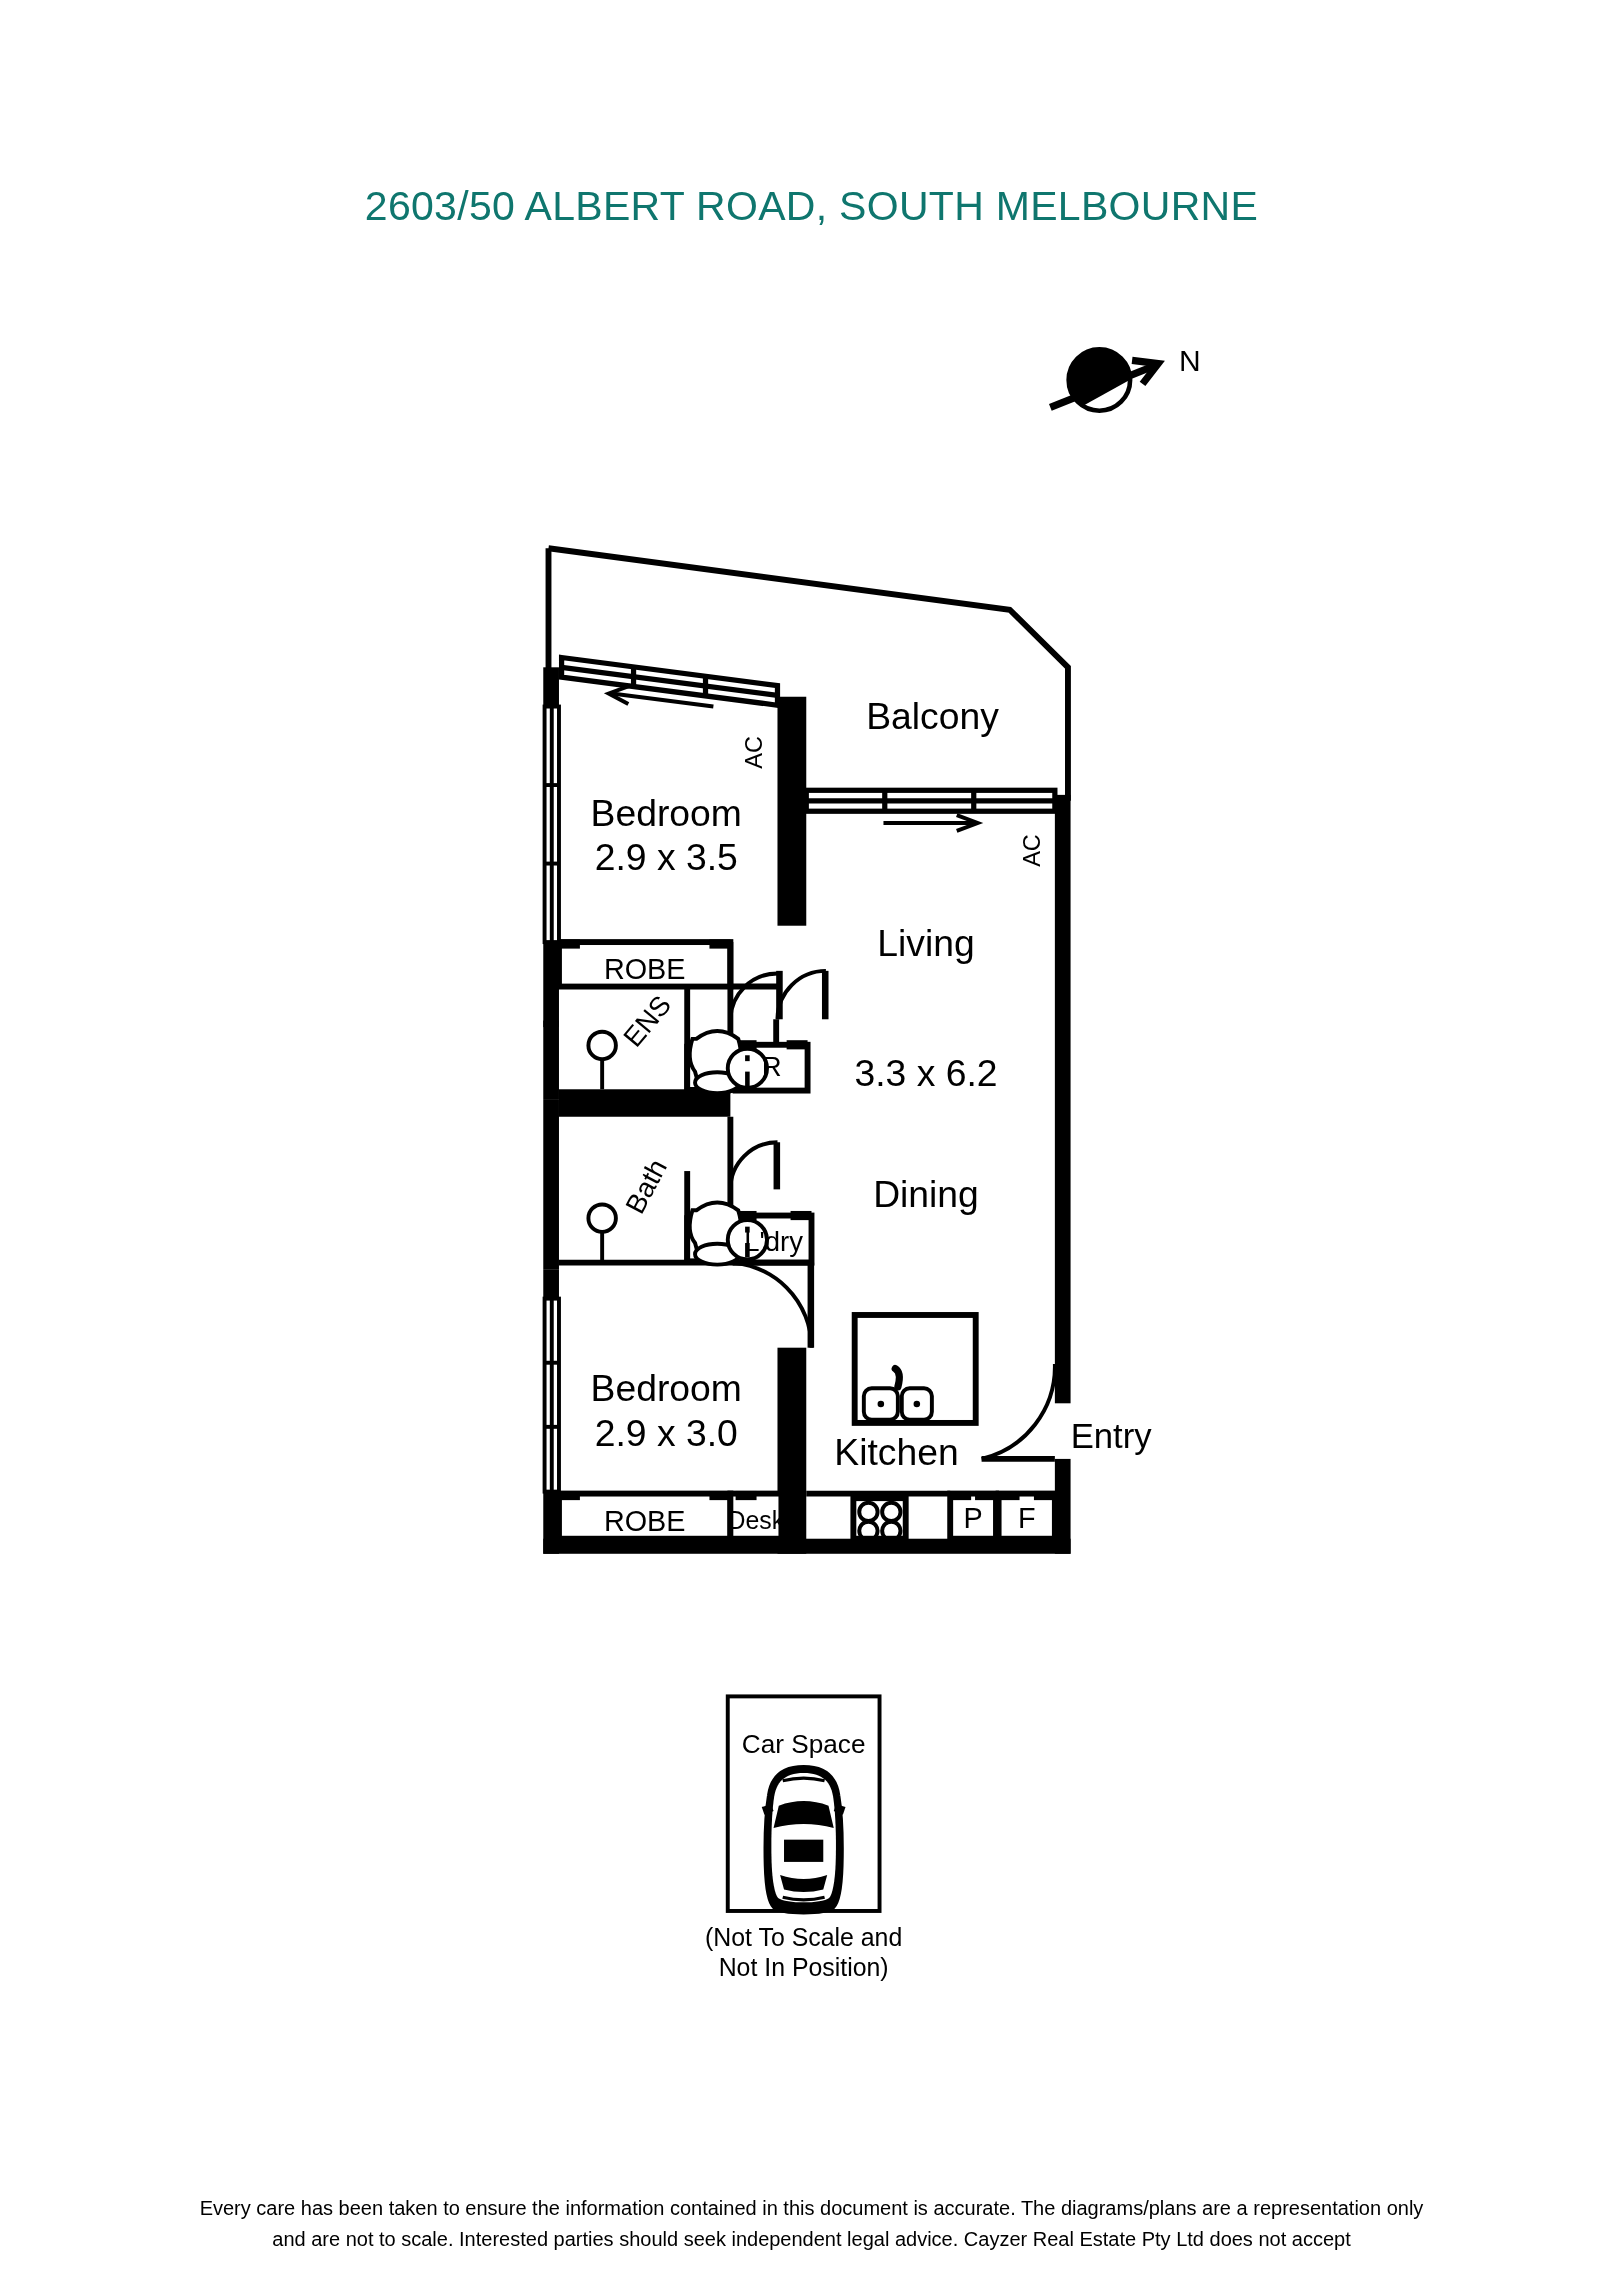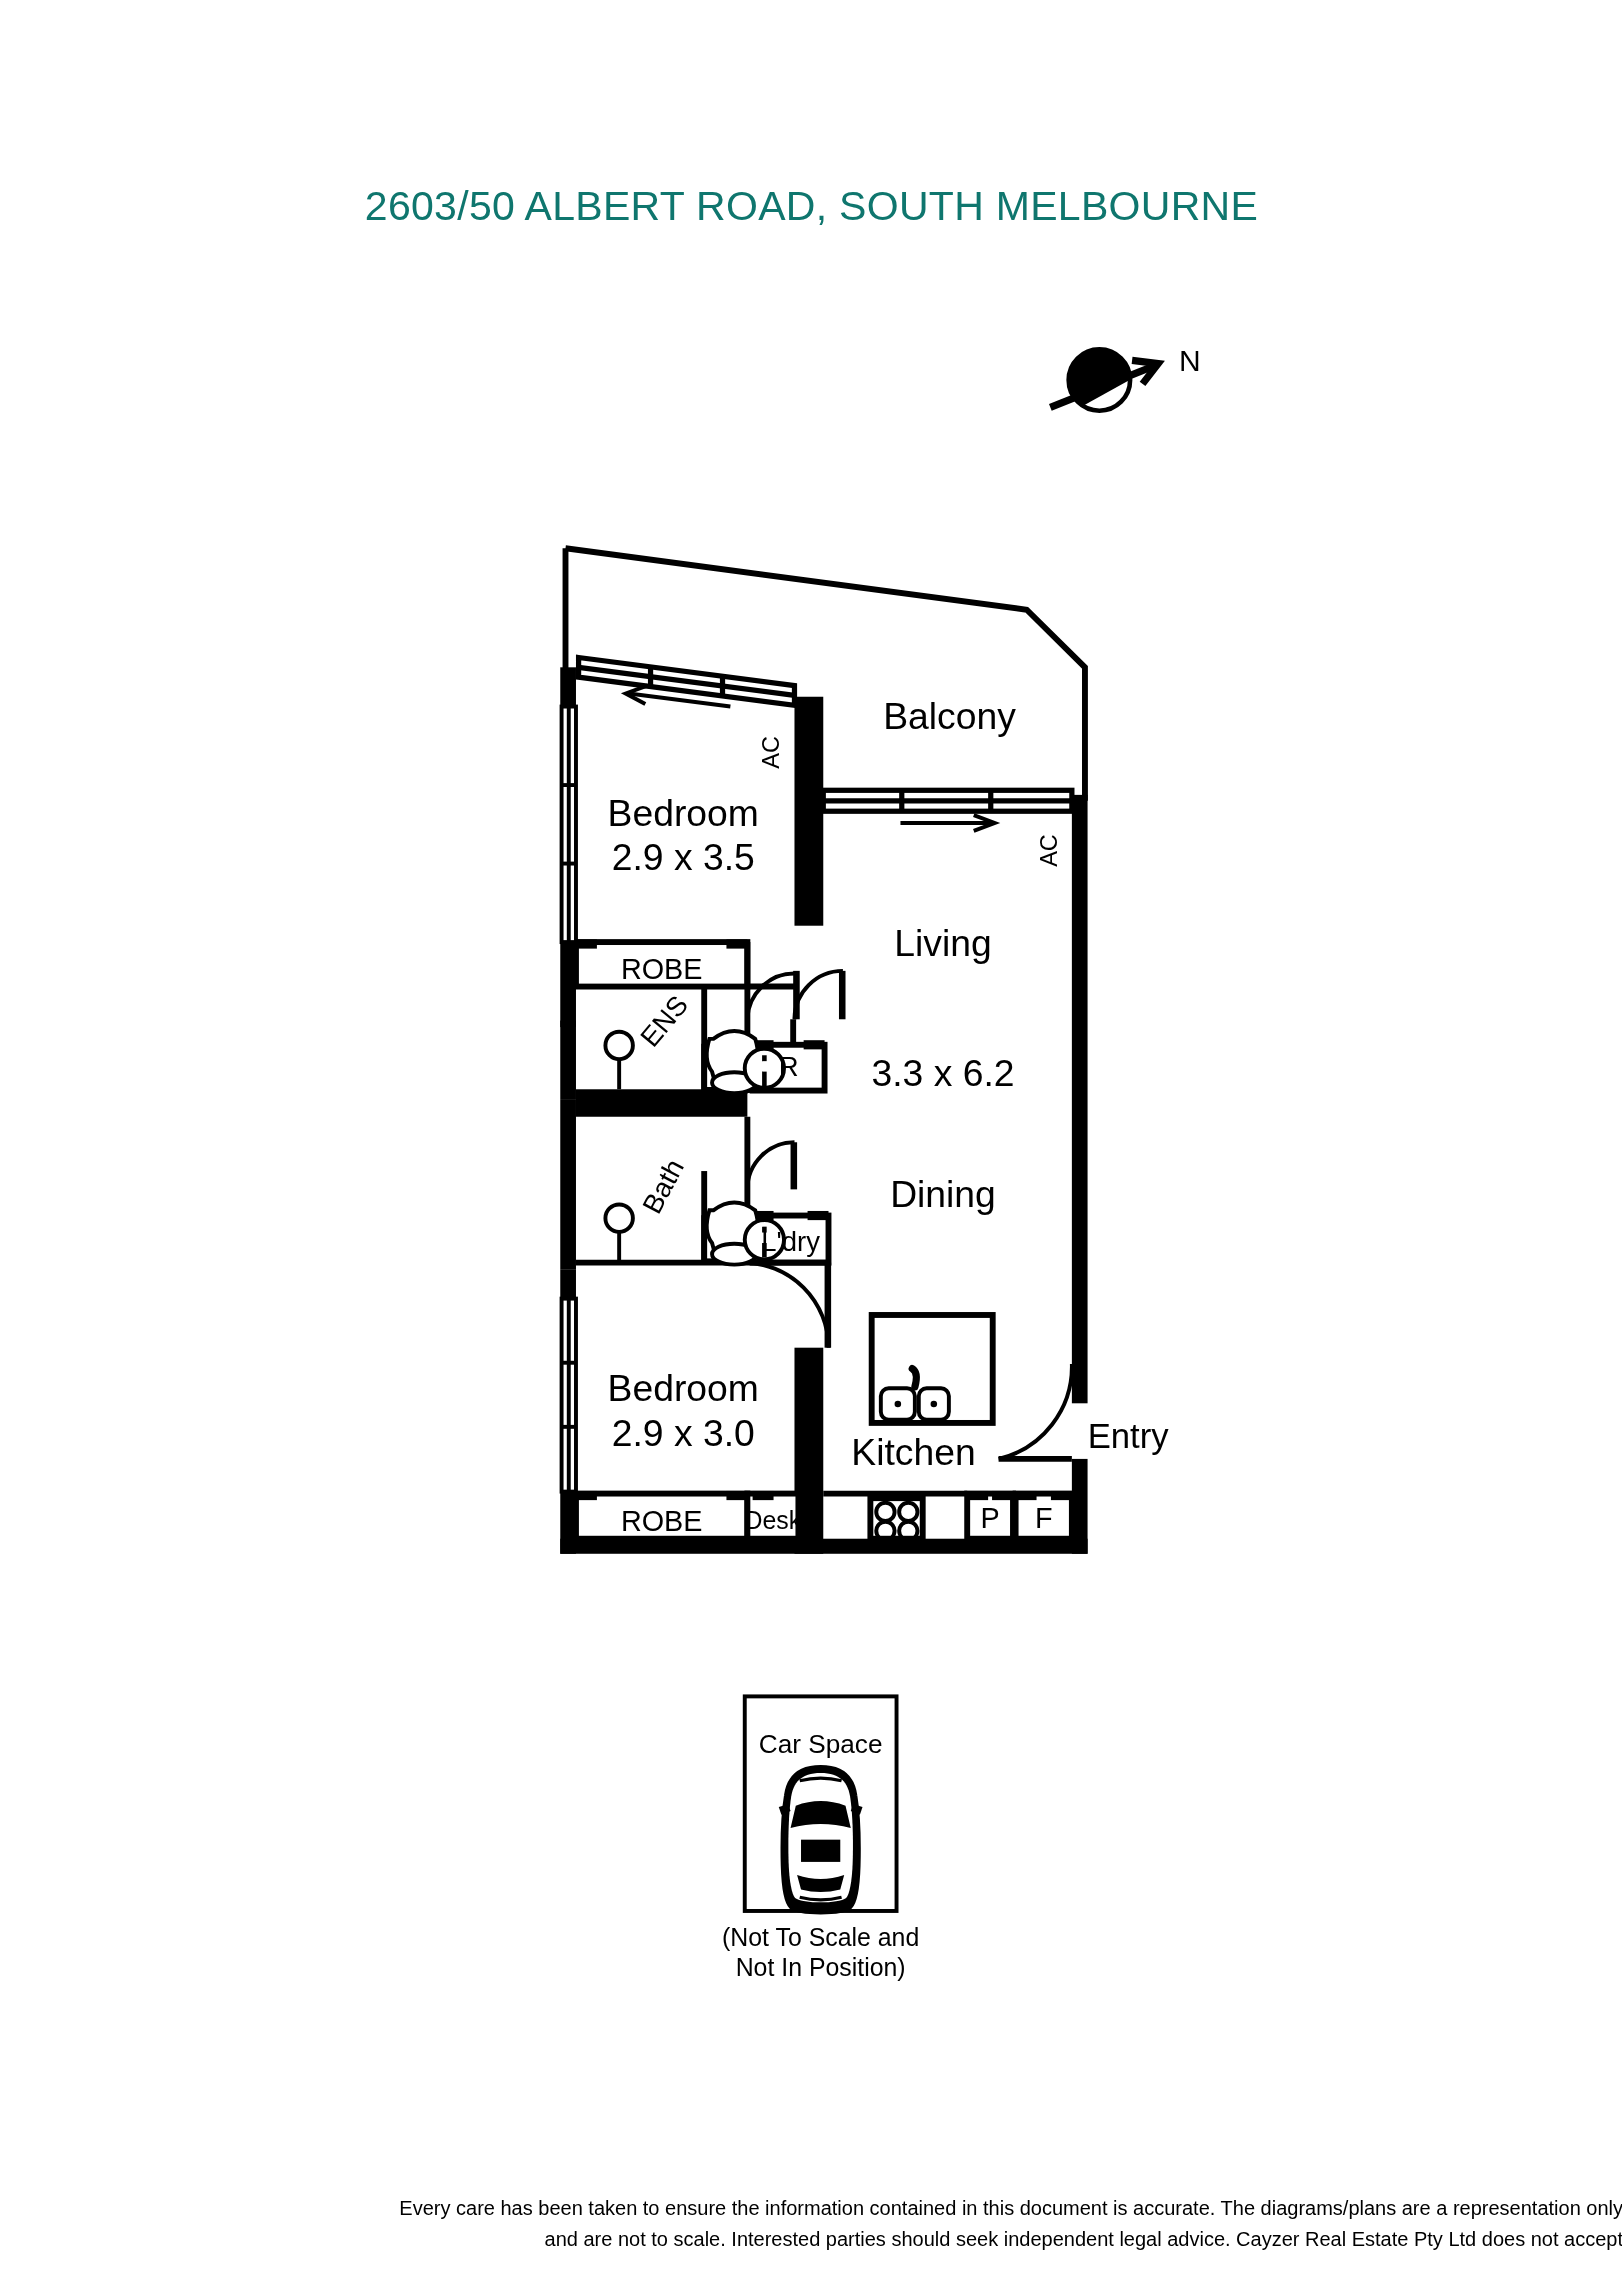--- a/index.html
+++ b/index.html
@@ -35,37 +35,37 @@
   }
   #compass .n-label {
     position: absolute;
     left: 145px;
     top: 11.8px;
     font-size: 30px;
     line-height: 1;
   }
   #plan-wrap {
     position: absolute;
-    left: 17px;
+    left: 0;
     top: 0;
     width: 1469px;
     height: 2295px;
     border-radius: 18px;
   }
   #plan-svg {
     position: absolute;
     left: 0;
     top: 0;
   }
   #footer {
     position: absolute;
     left: 0;
     top: 2193px;
     width: 1623px;
-    text-align: right;
+    text-align: center;
     font-size: 20px;
     line-height: 31px;
   }
   .fl { 
     font-family: "Liberation Sans", sans-serif;
   }
 </style>
 </head>
 <body>
 

